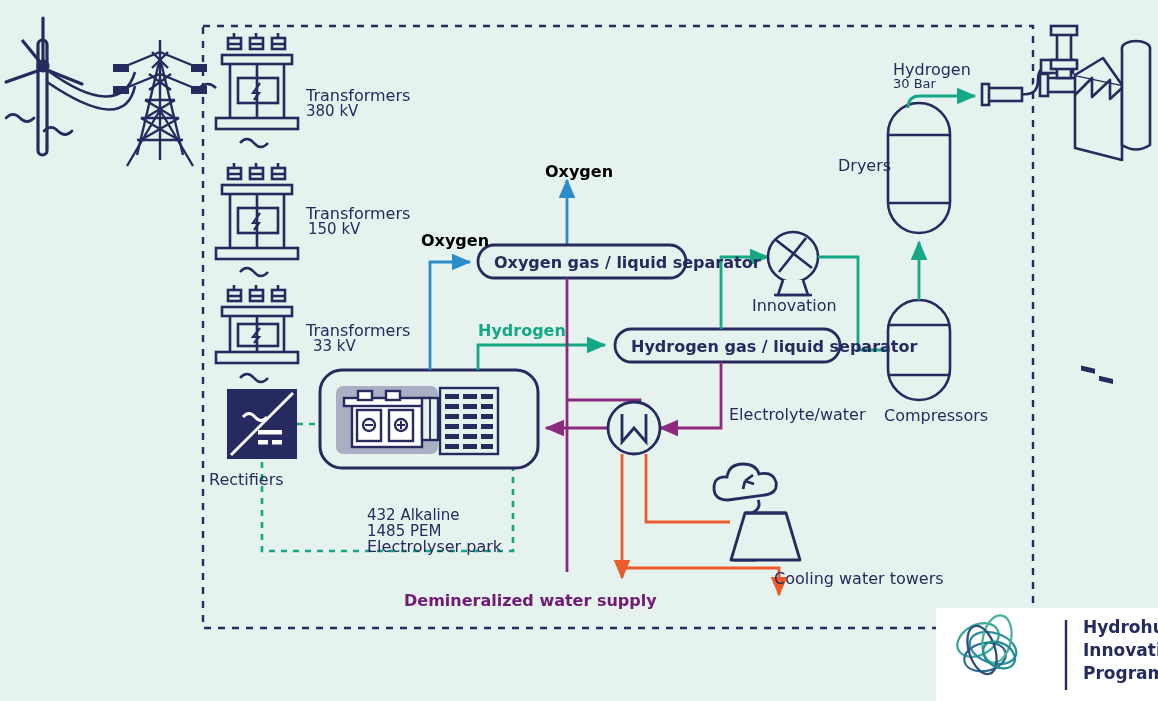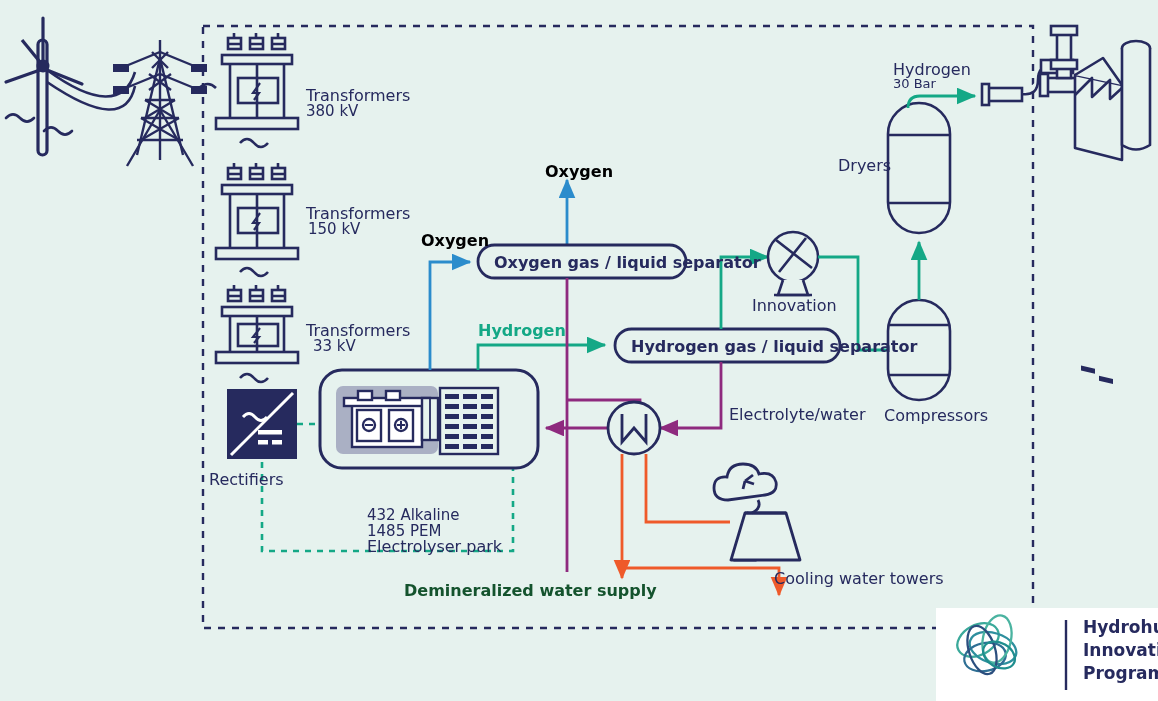--- a/index.html
+++ b/index.html
@@ -9,21 +9,21 @@
     background:#ffffff;
     font-family:"DejaVu Sans","Liberation Sans",sans-serif;
     overflow:hidden;
   }
   #stage{position:relative;width:1158px;height:701px;background:#e6f2ee;}
   #svgroot{position:absolute;left:0;top:0;}
   .lbl{position:absolute;white-space:pre;line-height:1.22;}
   .navy{color:#262a5e;}
   .blue{color:#000000;}
   .teal{color:#14a886;}
-  .purple{color:#14532d;}
+  .purple{color:#701a75;margin-top:10px;}
   .t13{font-size:16px;}
   .t12{font-size:15px;}
   .t11{font-size:13px;}
   .bold{font-weight:bold;}
   .logotext{position:absolute;color:#262a5e;font-size:17px;font-weight:bold;line-height:1.32;}
 </style>
 </head>
 <body>
 
 <div id="stage">

